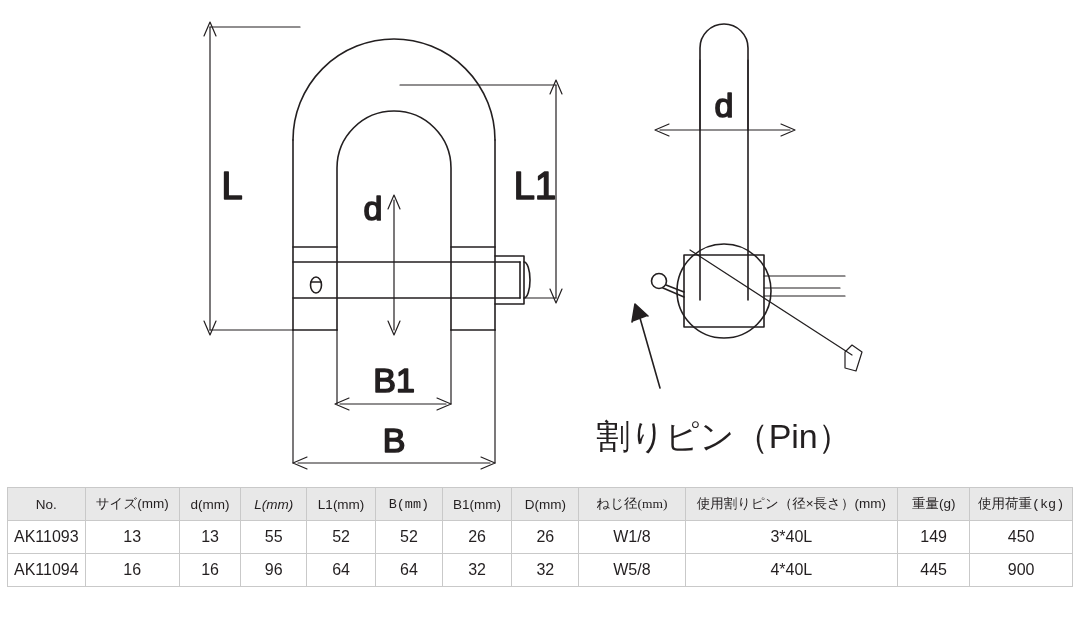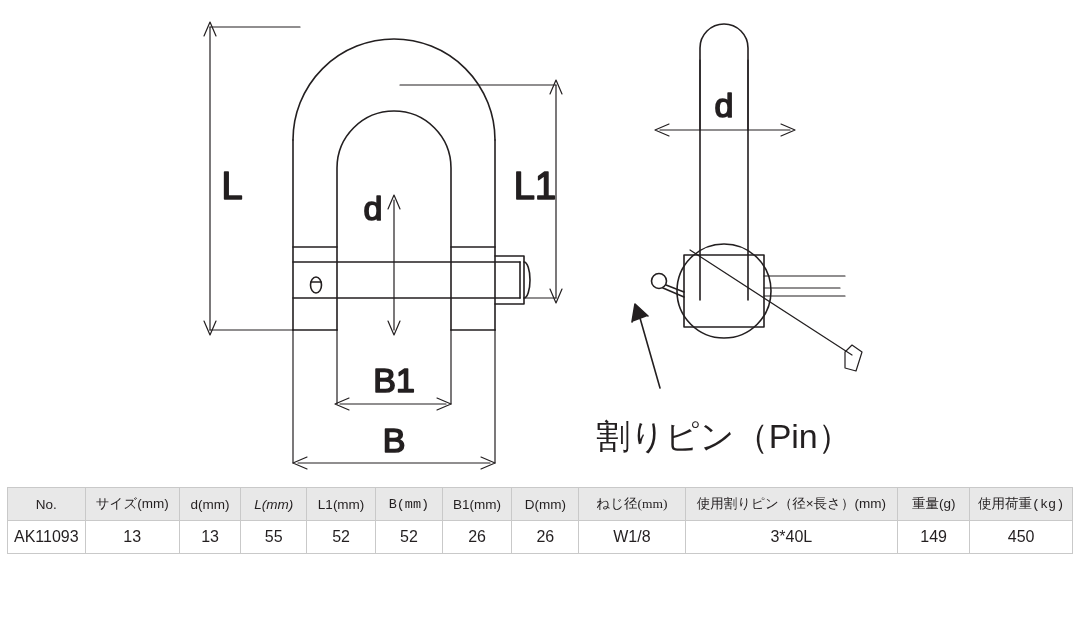--- a/index.html
+++ b/index.html
@@ -237,16 +237,30 @@
         <td>55</td>
         <td>52</td>
         <td>52</td>
         <td>26</td>
         <td>26</td>
         <td>W1/8</td>
         <td>3*40L</td>
         <td>149</td>
         <td>450</td>
       </tr>
+      <tr>
+        <td class="first-col">AK11094</td>
+        <td>16</td>
+        <td>16</td>
+        <td>96</td>
+        <td>64</td>
+        <td>64</td>
+        <td>32</td>
+        <td>32</td>
+        <td>W5/8</td>
+        <td>4*40L</td>
+        <td>445</td>
+        <td>900</td>
+      </tr>
     </tbody>
   </table>
 
 </div>
 
 </body></html>

